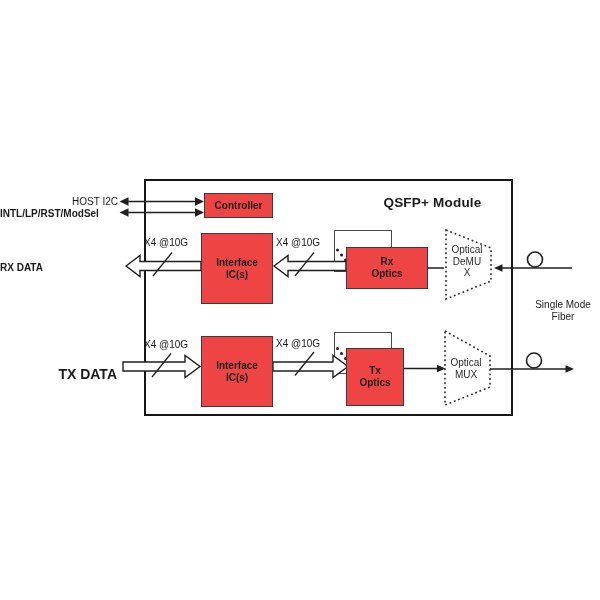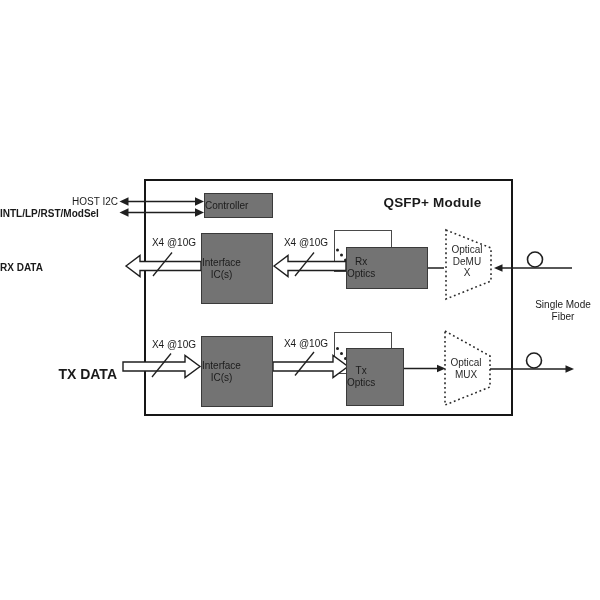--- a/index.html
+++ b/index.html
@@ -10,42 +10,42 @@
   .abs{position:absolute;}
   
   #module-box{
     left:144px;top:179px;width:369px;height:237px;
     border:2px solid #161616;box-sizing:border-box;background:transparent;z-index:1;
   }
   
   #arrow-layer{left:0;top:0;width:600px;height:600px;z-index:3;pointer-events:none;}
   
   .block{
-    background:#737373;border:1.4px solid #3a3a3a;box-sizing:border-box;
-    display:flex;align-items:center;justify-content:flex-start;text-align:center;
-    font-size:10px;line-height:1.2;white-space:pre-line;color:#1c1c1c;
+    background:#ef4444;border:1.4px solid #3a3a3a;box-sizing:border-box;
+    display:flex;align-items:center;justify-content:center;text-align:center;
+    font-size:10px;line-height:1.2;white-space:pre-line;color:#1c1c1c;font-weight:bold;
   }
   .shadow-block{
     background:#ffffff;border:1.4px solid #4a4a4a;box-sizing:border-box;z-index:2;
   }
   #controller-box{left:204px;top:193px;width:69px;height:25px;z-index:4;}
   #rx-interface-box{left:201px;top:233px;width:72px;height:71px;z-index:4;}
   #tx-interface-box{left:201px;top:336px;width:72px;height:71px;z-index:4;}
   #rx-optics-shadow{left:334px;top:230px;width:58px;height:42px;}
   #rx-optics-box{left:346px;top:247px;width:82px;height:42px;z-index:4;}
   #tx-optics-shadow{left:334px;top:332px;width:58px;height:42px;}
   #tx-optics-box{left:346px;top:348px;width:58px;height:58px;z-index:4;}
   
   .lbl{z-index:5;white-space:pre-line;}
   #qsfp-title{left:370px;top:195px;width:125px;text-align:center;font-size:13.5px;font-weight:bold;letter-spacing:0.2px;}
   #host-i2c-label{left:0;top:196px;width:118px;text-align:right;font-size:10px;font-weight:normal;}
   #control-signals-label{left:0;top:207.5px;width:118px;font-size:10px;font-weight:bold;}
   #rx-data-label{left:0;top:262px;width:118px;text-align:left;font-size:10px;font-weight:bold;}
   #tx-data-label{left:0;top:366px;width:117px;text-align:right;font-size:14px;font-weight:bold;}
-  .bus-lbl{width:52px;text-align:right;font-size:10px;}
+  .bus-lbl{width:52px;text-align:left;font-size:10px;}
   #bus-rx-host{left:144px;top:237px;}
   #bus-rx-optics{left:276px;top:237px;}
   #bus-tx-host{left:144px;top:338.5px;}
   #bus-tx-optics{left:276px;top:337.5px;}
   #demux-label{left:444px;top:244px;width:46px;text-align:center;font-size:10px;line-height:11.5px;color:#2b2b2b;z-index:5;}
   #mux-label{left:443px;top:357px;width:46px;text-align:center;font-size:10px;line-height:11.5px;color:#2b2b2b;z-index:5;}
   #fiber-label{left:523px;top:299px;width:80px;text-align:center;font-size:10px;line-height:11.5px;}
 </style>
 </head>
 <body>

